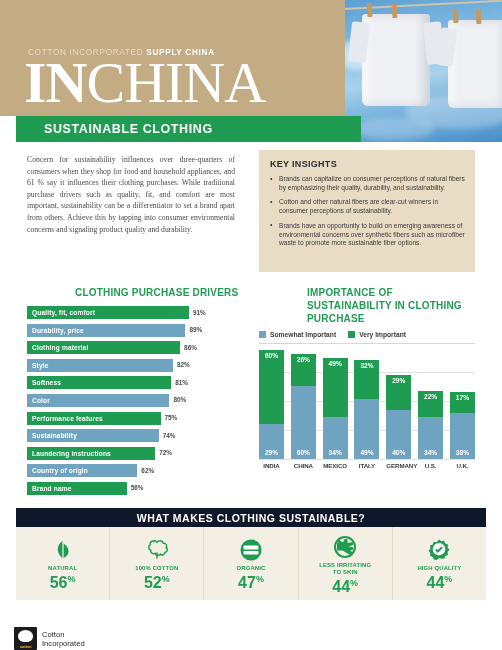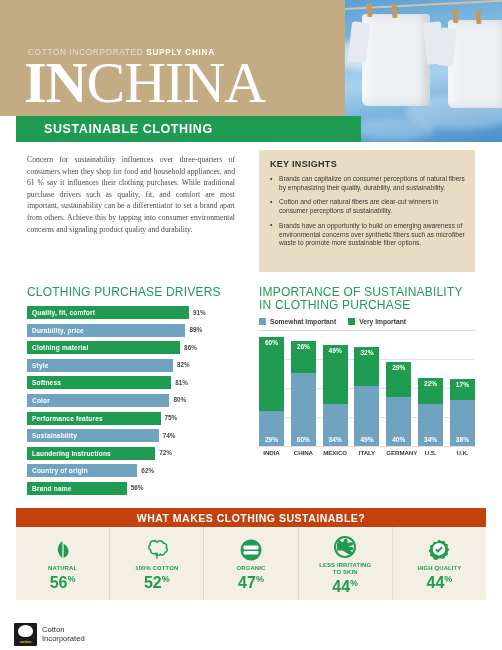--- a/index.html
+++ b/index.html
@@ -153,25 +153,26 @@
     color: #3a3a3a;
   }
 
   
   .h-chart {
     position: absolute;
     left: 27px; top: 286px;
     width: 212px;
   }
   .chart-title-green {
-    font-size: 12px;
-    font-weight: normal;
+    font-size: 10px;
+    font-weight: bold;
     color: #1f9c52;
     letter-spacing: 0.2px;
     line-height: 13px;
+    margin-left: 48px;
   }
   .hbar-list { margin-top: 7px; }
   .hbar-row {
     position: relative;
     height: 13px;
     margin-bottom: 4.6px;
   }
   .hbar {
     position: absolute;
     left: 0; top: 0;
@@ -280,21 +281,21 @@
 
   
   .bottom {
     position: absolute;
     left: 16px; top: 508px;
     width: 470px; height: 92px;
     background: #f3efe4;
   }
   .bottom-head {
     width: 470px; height: 19px;
-    background: #c2410c;
+    background: #0f172a;
     display: flex;
     align-items: center;
     justify-content: center;
   }
   .bottom-head-title {
     color: #ffffff;
     font-size: 10.5px;
     font-weight: bold;
     letter-spacing: 0.5px;
   }
@@ -327,21 +328,21 @@
     margin-top: -1px;
   }
   .tile-val sup { font-size: 9px; vertical-align: super; }
 
   
   .footer {
     position: absolute;
     left: 0; top: 618px;
     width: 502px; height: 32px;
     display: flex;
-    align-items: center;
+    align-items: flex-end;
   }
   .footer-logo {
     width: 104px;
     display: flex;
     align-items: center;
     padding-left: 14px;
     gap: 5px;
     background: #ffffff;
   }
   .logo-mark {

